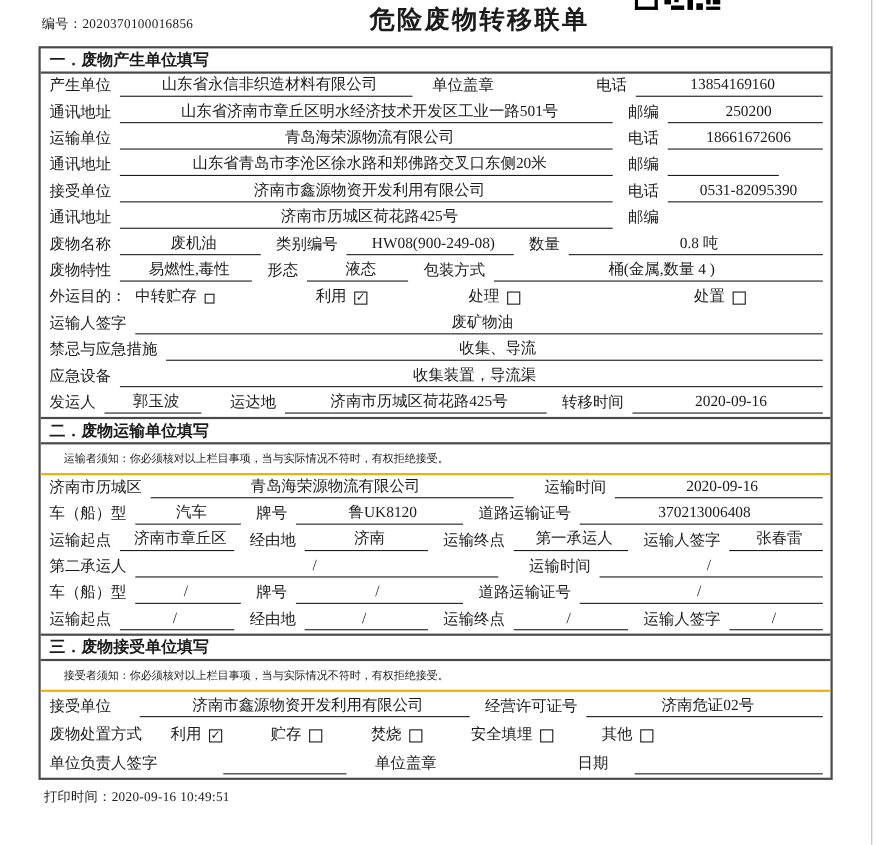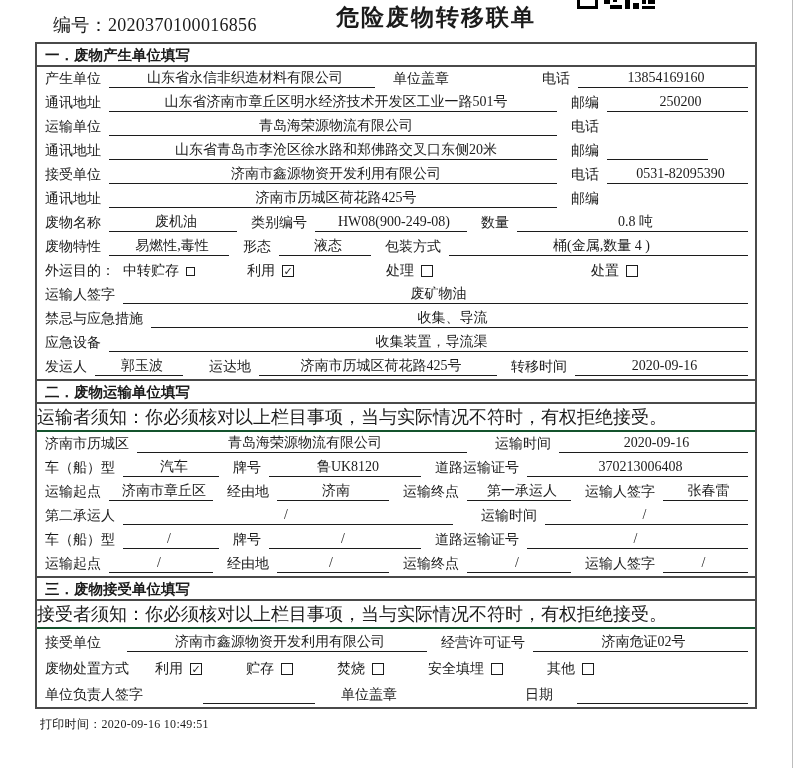--- a/index.html
+++ b/index.html
@@ -3,28 +3,28 @@
 <meta charset="utf-8">
 <style>
   html,body{margin:0;padding:0;}
   body{
     width:796px;height:768px;background:#ffffff;position:relative;overflow:hidden;
     font-family:"Liberation Serif","DejaVu Serif",serif;color:#1b1b1b;font-size:14px;
   }
   .page-edge{position:absolute;right:3px;top:0;bottom:0;width:1px;background:#bdbdbd;}
   
   .hdr{position:relative;height:42px;}
-  .form-no{position:absolute;left:53px;top:13px;font-size:18px;letter-spacing:.3px;}
+  .form-no{position:absolute;left:38px;top:13px;font-size:12px;letter-spacing:.3px;}
   .doc-title{position:absolute;left:336px;top:2px;font-size:23px;font-weight:900;letter-spacing:2px;}
   .qr{position:absolute;left:577px;top:0;}
   
   .tbl{margin-left:35px;width:722px;border:2px solid #4a4a4a;box-sizing:border-box;background:#fff;}
   .sec+.sec{border-top:2px solid #4a4a4a;}
   .sec-title{height:23px;line-height:21px;font-weight:bold;padding:1px 8px;border-bottom:2px solid #4a4a4a;font-size:14.5px;box-sizing:border-box;}
-  .notice{height:28px;line-height:25px;padding:1px 0;border-bottom:2px solid #14532d;font-size:18px;box-sizing:border-box;}
+  .notice{height:28px;line-height:25px;padding:1px 21px;border-bottom:2px solid #eab308;font-size:10px;box-sizing:border-box;}
   .r{display:flex;align-items:flex-end;height:24px;padding:2px 5px 3px 6px;box-sizing:border-box;}
   .r26{height:26px;}
   .lbl{white-space:nowrap;line-height:18px;margin:0 8px 0 2px;}
   .val{border-bottom:1px solid #1c1c1c;min-height:18px;line-height:18px;padding:0 4px 0 10px;white-space:nowrap;margin-right:12px;box-sizing:border-box;text-align:center;}
   .val:last-child{margin-right:2px;}
   .grow{flex:1 1 auto;}
   .sp{flex:1 1 auto;}
   .sl{text-align:center;padding-left:0;}
   .cb{display:inline-block;width:12px;height:12px;border:1px solid #1c1c1c;margin-left:7px;font-size:11px;line-height:11px;text-align:center;align-self:center;box-sizing:border-box;}
   .cb.small{width:9px;height:9px;align-self:center;}
@@ -75,20 +75,21 @@
       <span class="lbl">通讯地址</span>
       <span class="val" style="width:448px">山东省济南市章丘区明水经济技术开发区工业一路501号</span>
       <span class="lbl">邮编</span>
       <span class="val grow">250200</span>
     </div>
 
     <div class="r">
       <span class="lbl">运输单位</span>
       <span class="val" style="width:448px">青岛海荣源物流有限公司</span>
       <span class="lbl">电话</span>
+      <span class="val grow">18661672606</span>
     </div>
 
     <div class="r">
       <span class="lbl">通讯地址</span>
       <span class="val" style="width:448px">山东省青岛市李沧区徐水路和郑佛路交叉口东侧20米</span>
       <span class="lbl">邮编</span>
       <span class="val grow" style="margin-right:42px"></span>
     </div>
 
     <div class="r">
@@ -117,21 +118,21 @@
       <span class="lbl">废物特性</span>
       <span class="val" style="width:120px">易燃性,毒性</span>
       <span class="lbl">形态</span>
       <span class="val" style="width:92px">液态</span>
       <span class="lbl">包装方式</span>
       <span class="val grow">桶(金属,数量 4 )</span>
     </div>
 
     <div class="r">
       <span class="lbl">外运目的：</span>
-      <span class="opt" style="margin-right:52px">
+      <span class="opt" style="margin-right:92px">
         <span>中转贮存</span>
         <span class="cb small"></span>
       </span>
       <span class="opt" style="margin-right:92px">
         <span>利用</span>
         <span class="cb">✓</span>
       </span>
       <span class="opt" style="margin-right:158px">
         <span>处理</span>
         <span class="cb"></span>

